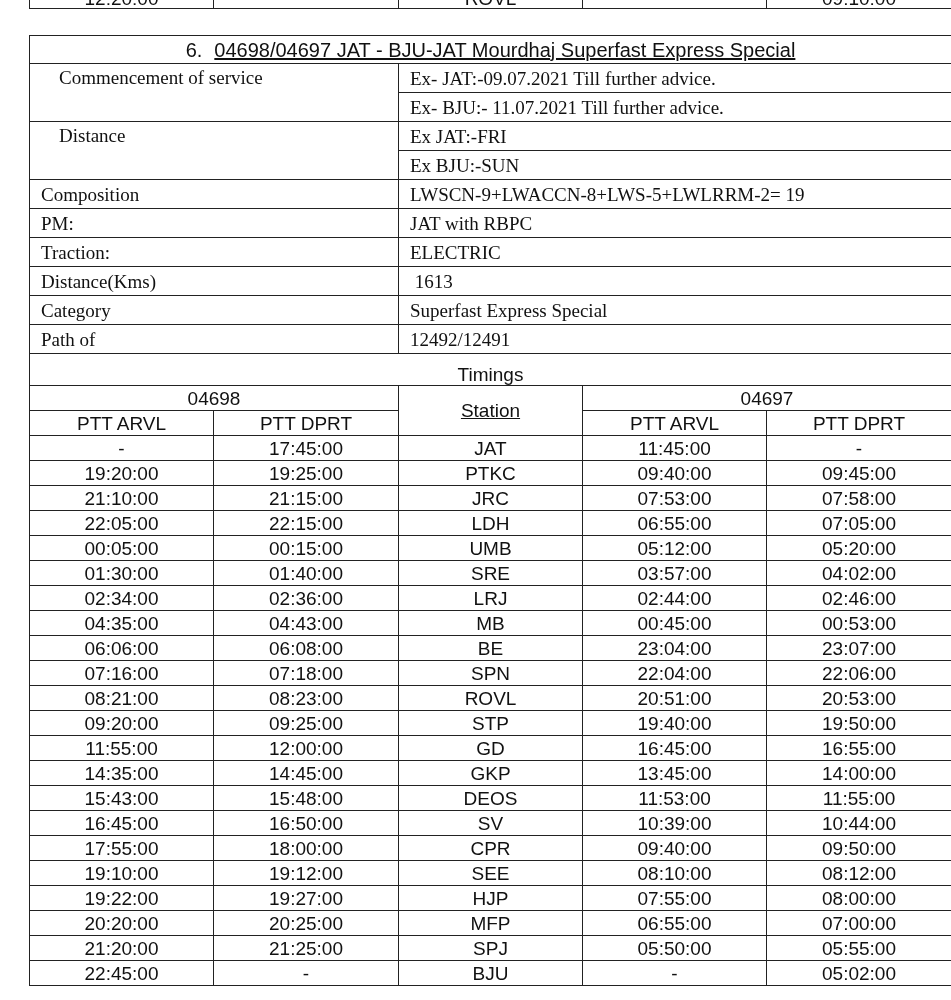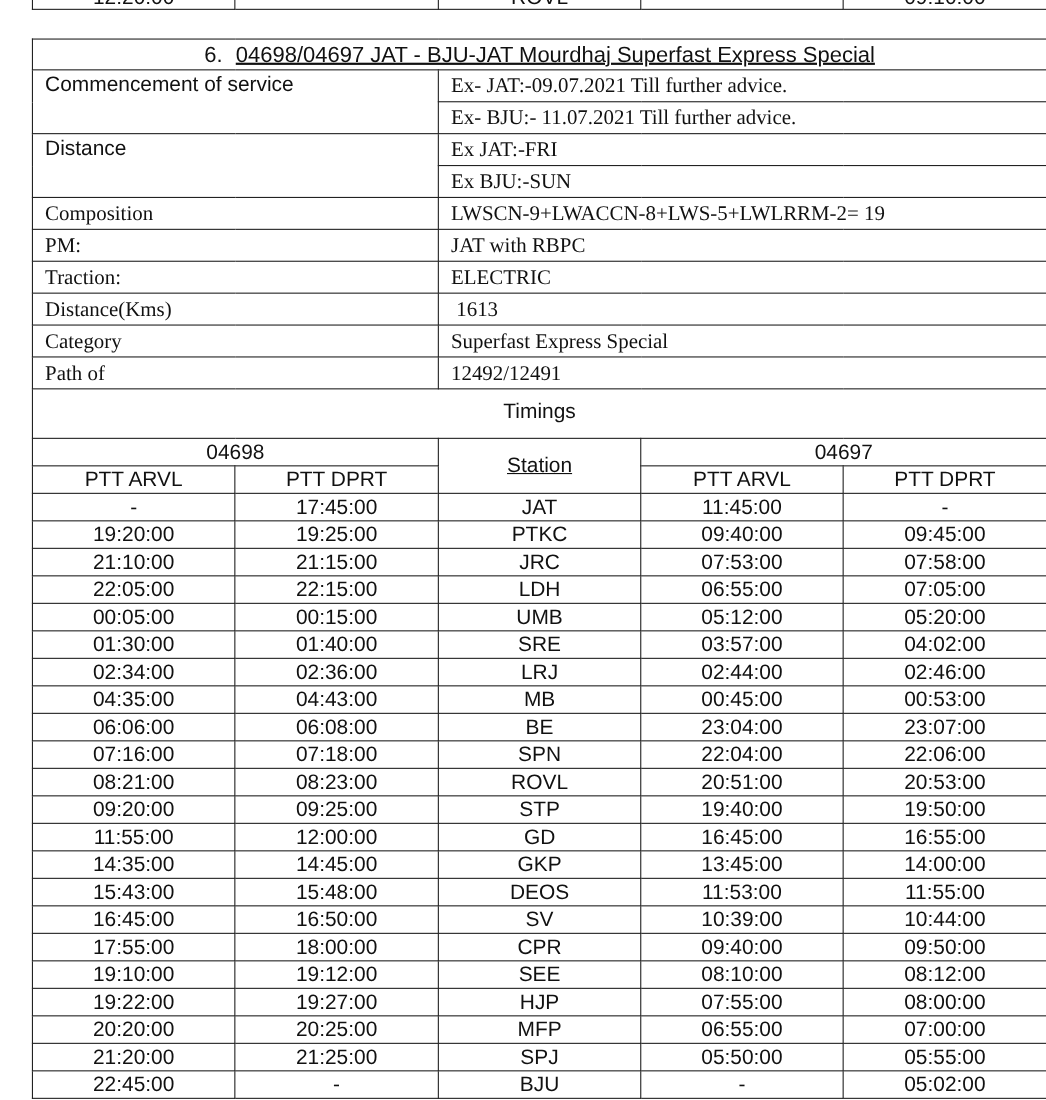--- a/index.html
+++ b/index.html
@@ -6,23 +6,23 @@
   body { width:951px; height:1000px; position:relative; overflow:hidden;
          font-family:"Liberation Sans", sans-serif; color:#111; }
   table { border-collapse:collapse; position:absolute; left:16px; width:922px; table-layout:fixed;margin-left:13px; }
   td { border:1px solid #222; padding:0; font-size:19px; line-height:1; overflow:hidden; white-space:nowrap; }
   #prev-table { top:-14px; }
   #prev-table td { height:21px; text-align:center; font-size:19px; vertical-align:bottom; }
   #info-table { top:35px; }
   .title-cell { text-align:center; height:27px; font-size:20px; }
   .title-cell .num { margin-right:12px; }
   .title-cell .u { text-decoration:underline; }
-  .lbl { padding-left:11px; vertical-align:top; padding-top:4px; }
+  .lbl { padding-left:29px; vertical-align:top; padding-top:4px;font-family:Liberation Serif, serif; }
   .val { padding-left:11px; height:28px;font-family:Liberation Serif, serif; }
-  .timings-h { text-align:center; height:30px; vertical-align:bottom; padding-bottom:14px; }
+  .timings-h { text-align:center; height:30px; vertical-align:bottom; padding-bottom:1px; }
   .ctr { text-align:center; height:24px; }
   .station-h { vertical-align:middle;text-decoration:underline; }
 </style>
 </head>
 <body>
 
 <table id="prev-table">
   <colgroup>
       <col style="width:184px">
       <col style="width:185px">

